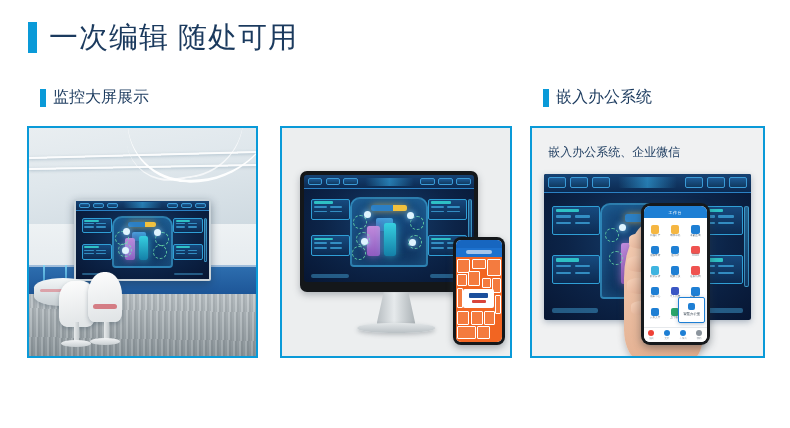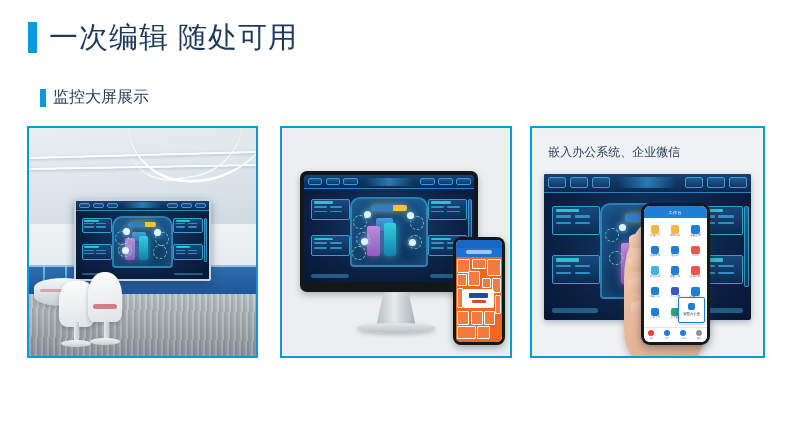--- a/index.html
+++ b/index.html
@@ -317,20 +317,24 @@
 <div class="page">
 
   <div class="main-title">
     <span class="title-bar"></span>
     <span class="title-text">一次编辑  随处可用</span>
   </div>
 
   <div class="sec-head" id="sec-1">
     <span class="bar"></span>
     <span class="label">监控大屏展示</span>
+  </div>
+  <div class="sec-head" id="sec-3">
+    <span class="bar"></span>
+    <span class="label">嵌入办公系统</span>
   </div>
 
   <div class="panel" id="panel-1">
     <div class="room">
       <div class="ceiling"></div>
       <div class="ceil-line cl1"></div>
       <div class="ceil-line cl2"></div>
       <div class="arc"></div>
       <div class="arc2"></div>
       <div class="wall"></div>

